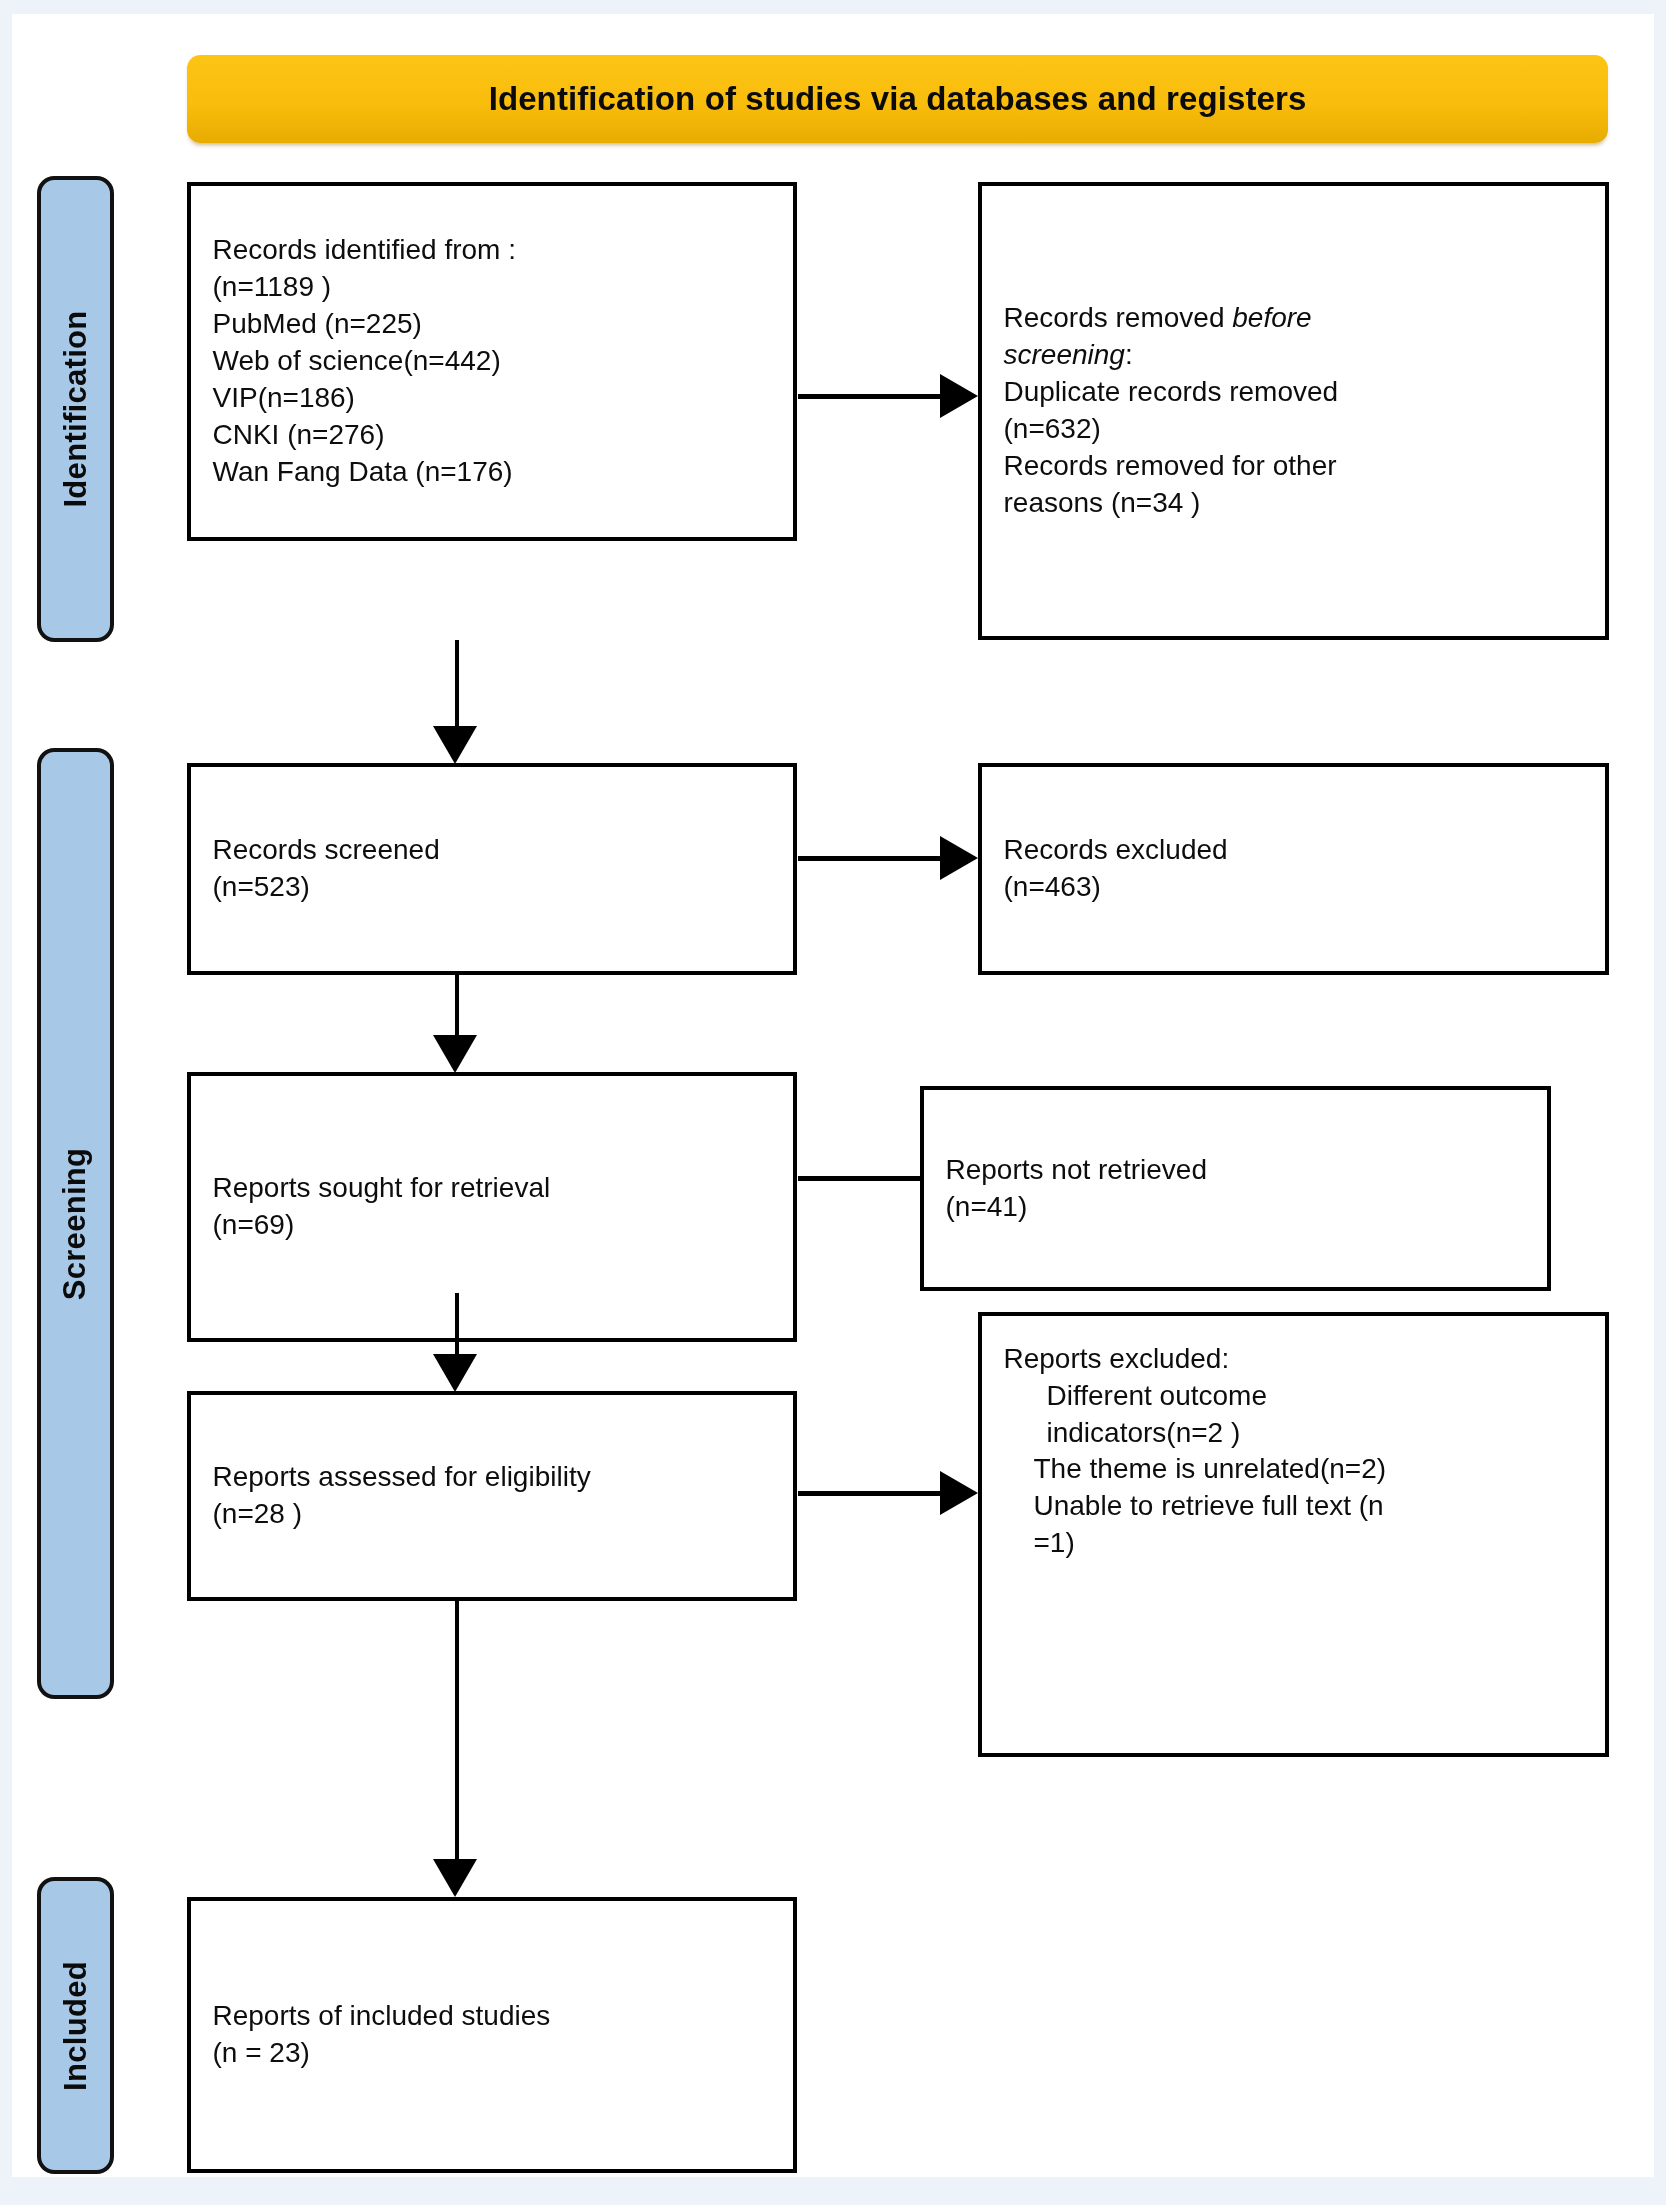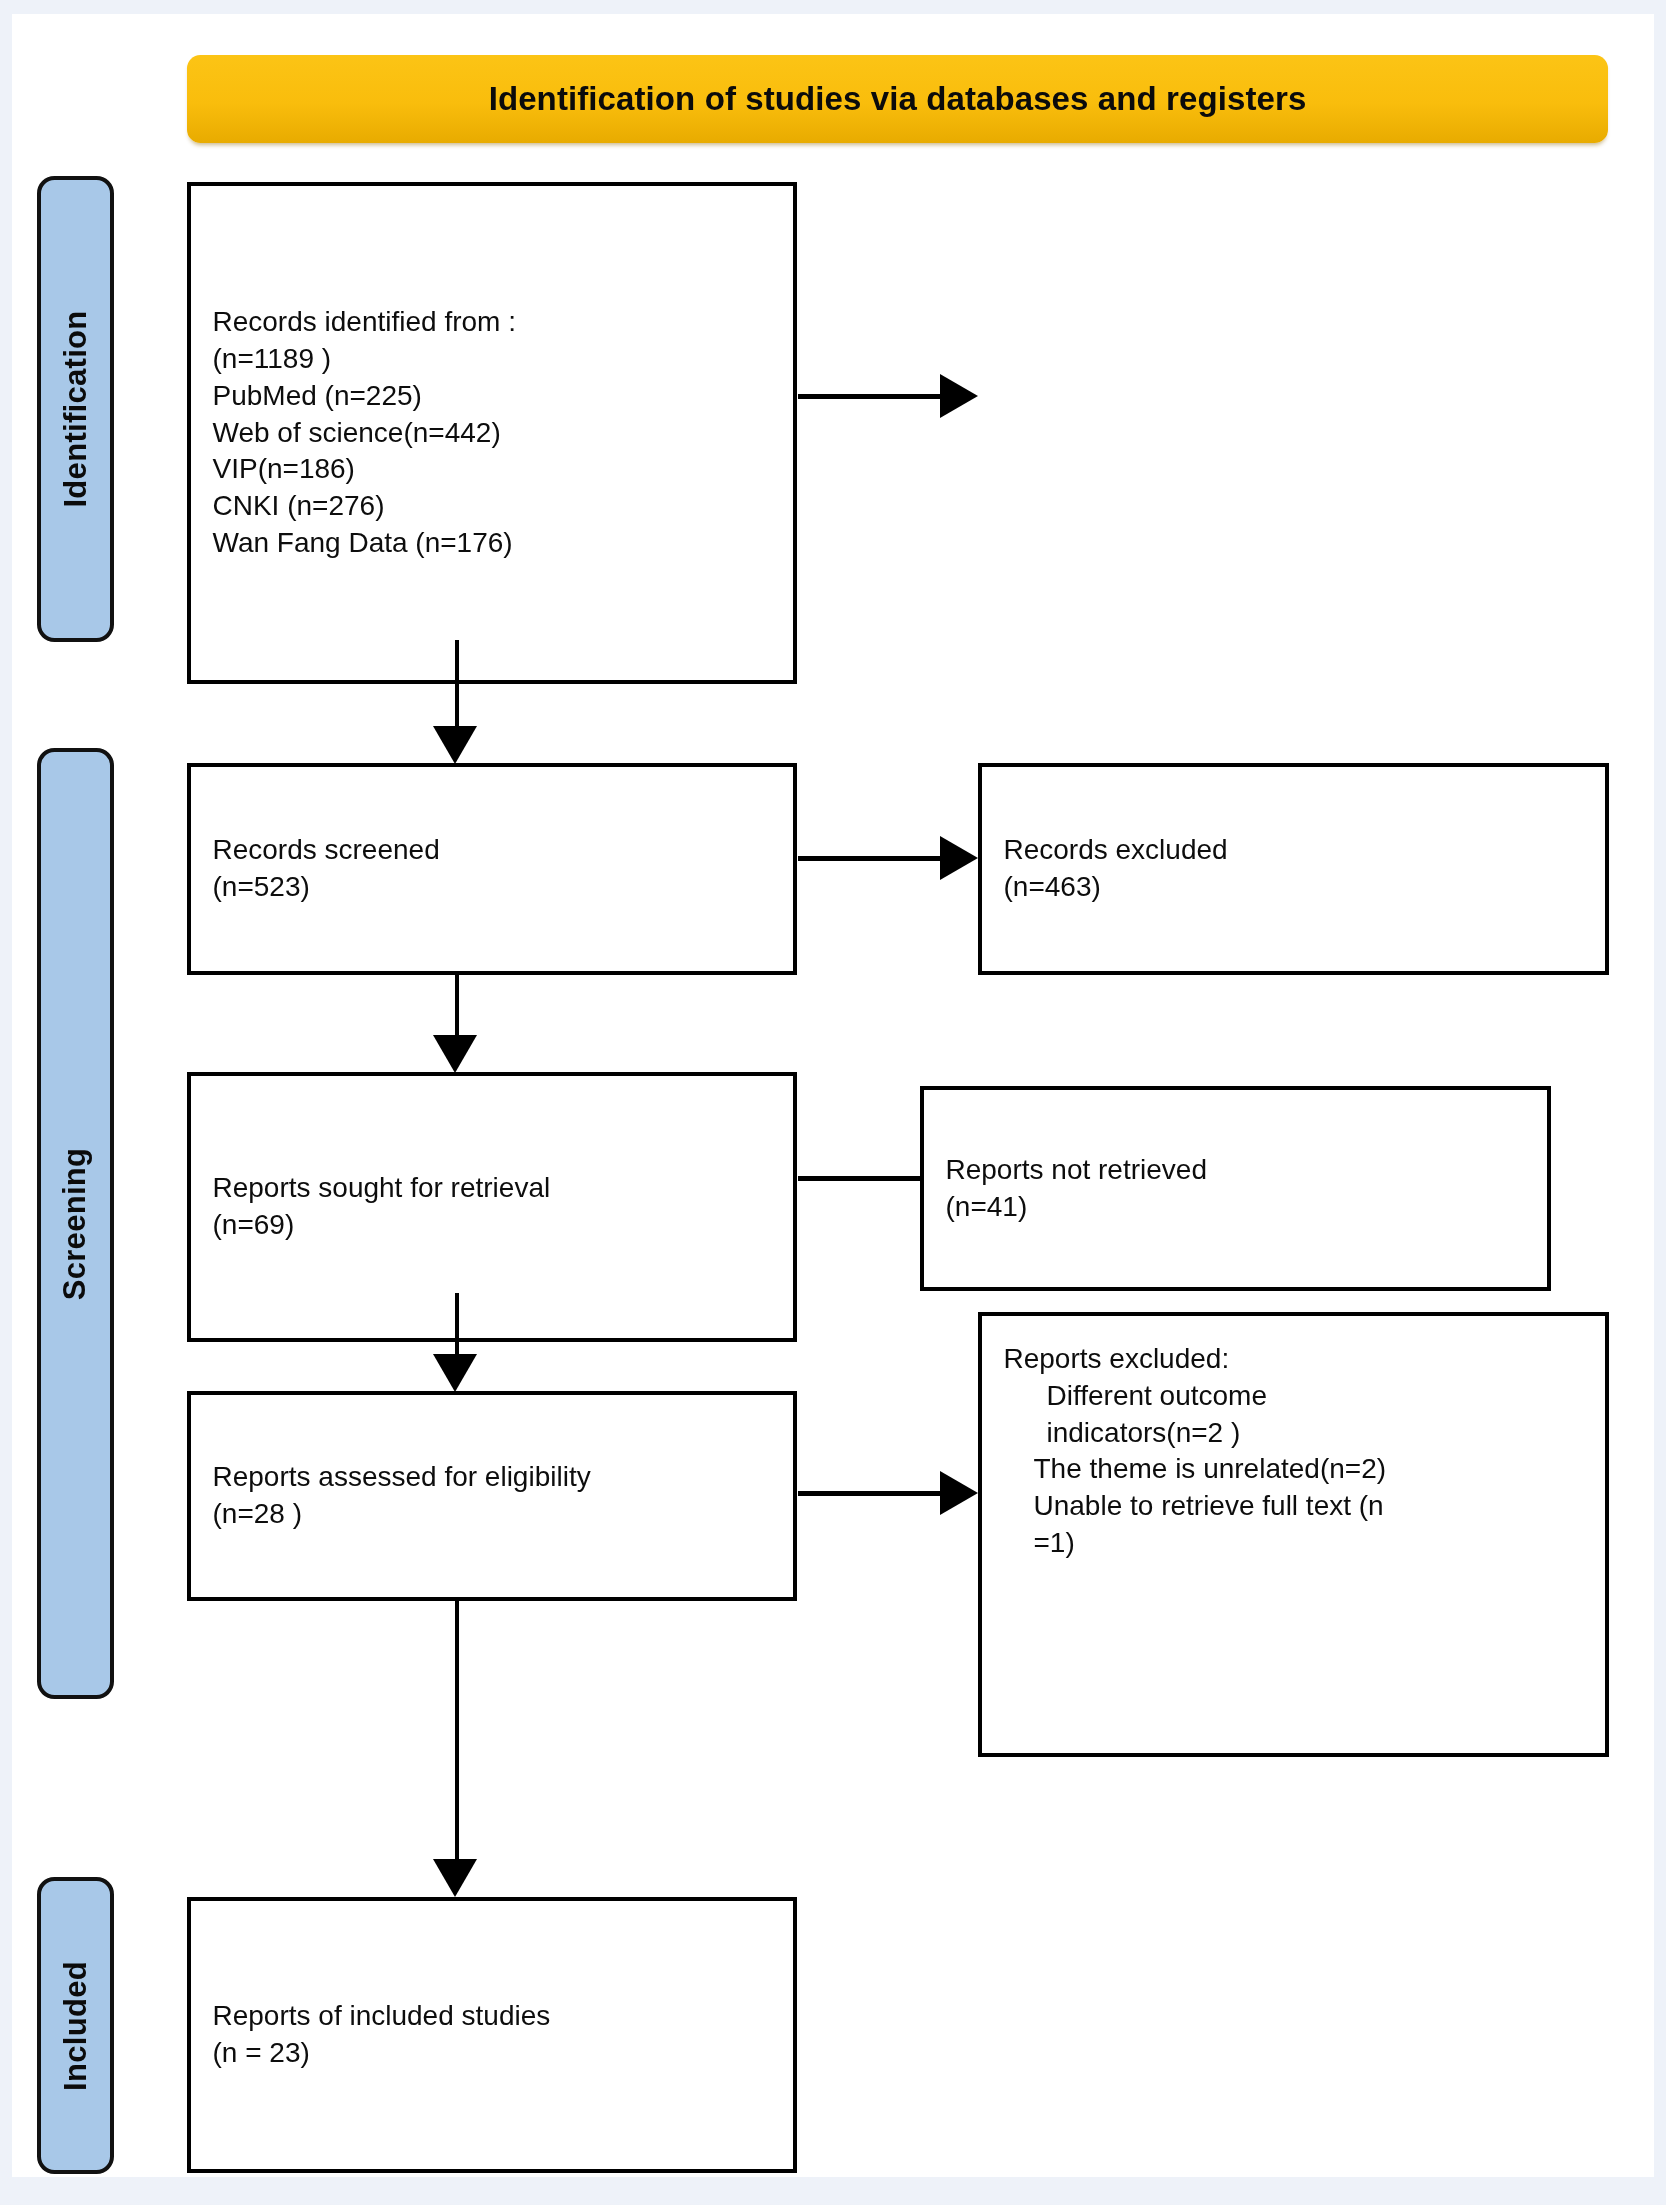--- a/index.html
+++ b/index.html
@@ -98,21 +98,21 @@
     line-height: 1.32;
     color: #0d0d0d;
     padding: 0 13.3px 0 21.5px;
     width: 100%;
     box-sizing: border-box;
   }
   .box-text .ital { font-style: italic; }
   .box-text .indent { display: block; padding-left: 43px; }
   .box-text .indent2 { display: block; padding-left: 30px; }
 
-  #box-identified  { left: 187px;  top: 182px;  width: 610px; height: 502px; justify-content: flex-end; }
+  #box-identified  { left: 187px;  top: 182px;  width: 610px; height: 359px; justify-content: flex-end; }
   #box-removed     { left: 978px; top: 182px;  width: 631px; height: 458px; }
   #box-screened    { left: 187px;  top: 763px; width: 610px; height: 212px; }
   #box-excluded    { left: 978px; top: 763px; width: 631px; height: 212px; }
   #box-sought      { left: 187px;  top: 1072px; width: 610px; height: 270px; }
   #box-notretr     { left: 920px; top: 1086px; width: 631px; height: 205px; }
   #box-eligibility { left: 187px;  top: 1391px; width: 610px; height: 210px; }
   #box-repexcluded { left: 978px; top: 1312px; width: 631px; height: 445px; }
   #box-included    { left: 187px;  top: 1897px; width: 610px; height: 276px; }
 
   #box-repexcluded { align-items: flex-start; }
@@ -194,20 +194,30 @@
       <span>Web of science(n=442)</span><br>
       <span>VIP(n=186)</span><br>
       <span>CNKI (n=276)</span><br>
       <span>Wan Fang Data (n=176)</span>
     </div>
   </div>
 
   <div class="hline" id="h1"></div>
   <div class="harrow" id="h1-head"></div>
 
+  <div class="box" id="box-removed">
+    <div class="box-text">
+      <span>Records removed </span><span class="ital">before</span><br>
+      <span class="ital">screening</span><span>:</span><br>
+      <span>Duplicate records removed</span><br>
+      <span>(n=632)</span><br>
+      <span>Records removed for other</span><br>
+      <span>reasons (n=34 )</span>
+    </div>
+  </div>
 
   <div class="vline" id="v1"></div>
   <div class="varrow" id="v1-head"></div>
 
   <div class="box" id="box-screened">
     <div class="box-text">
       <span>Records screened</span><br>
       <span>(n=523)</span>
     </div>
   </div>

